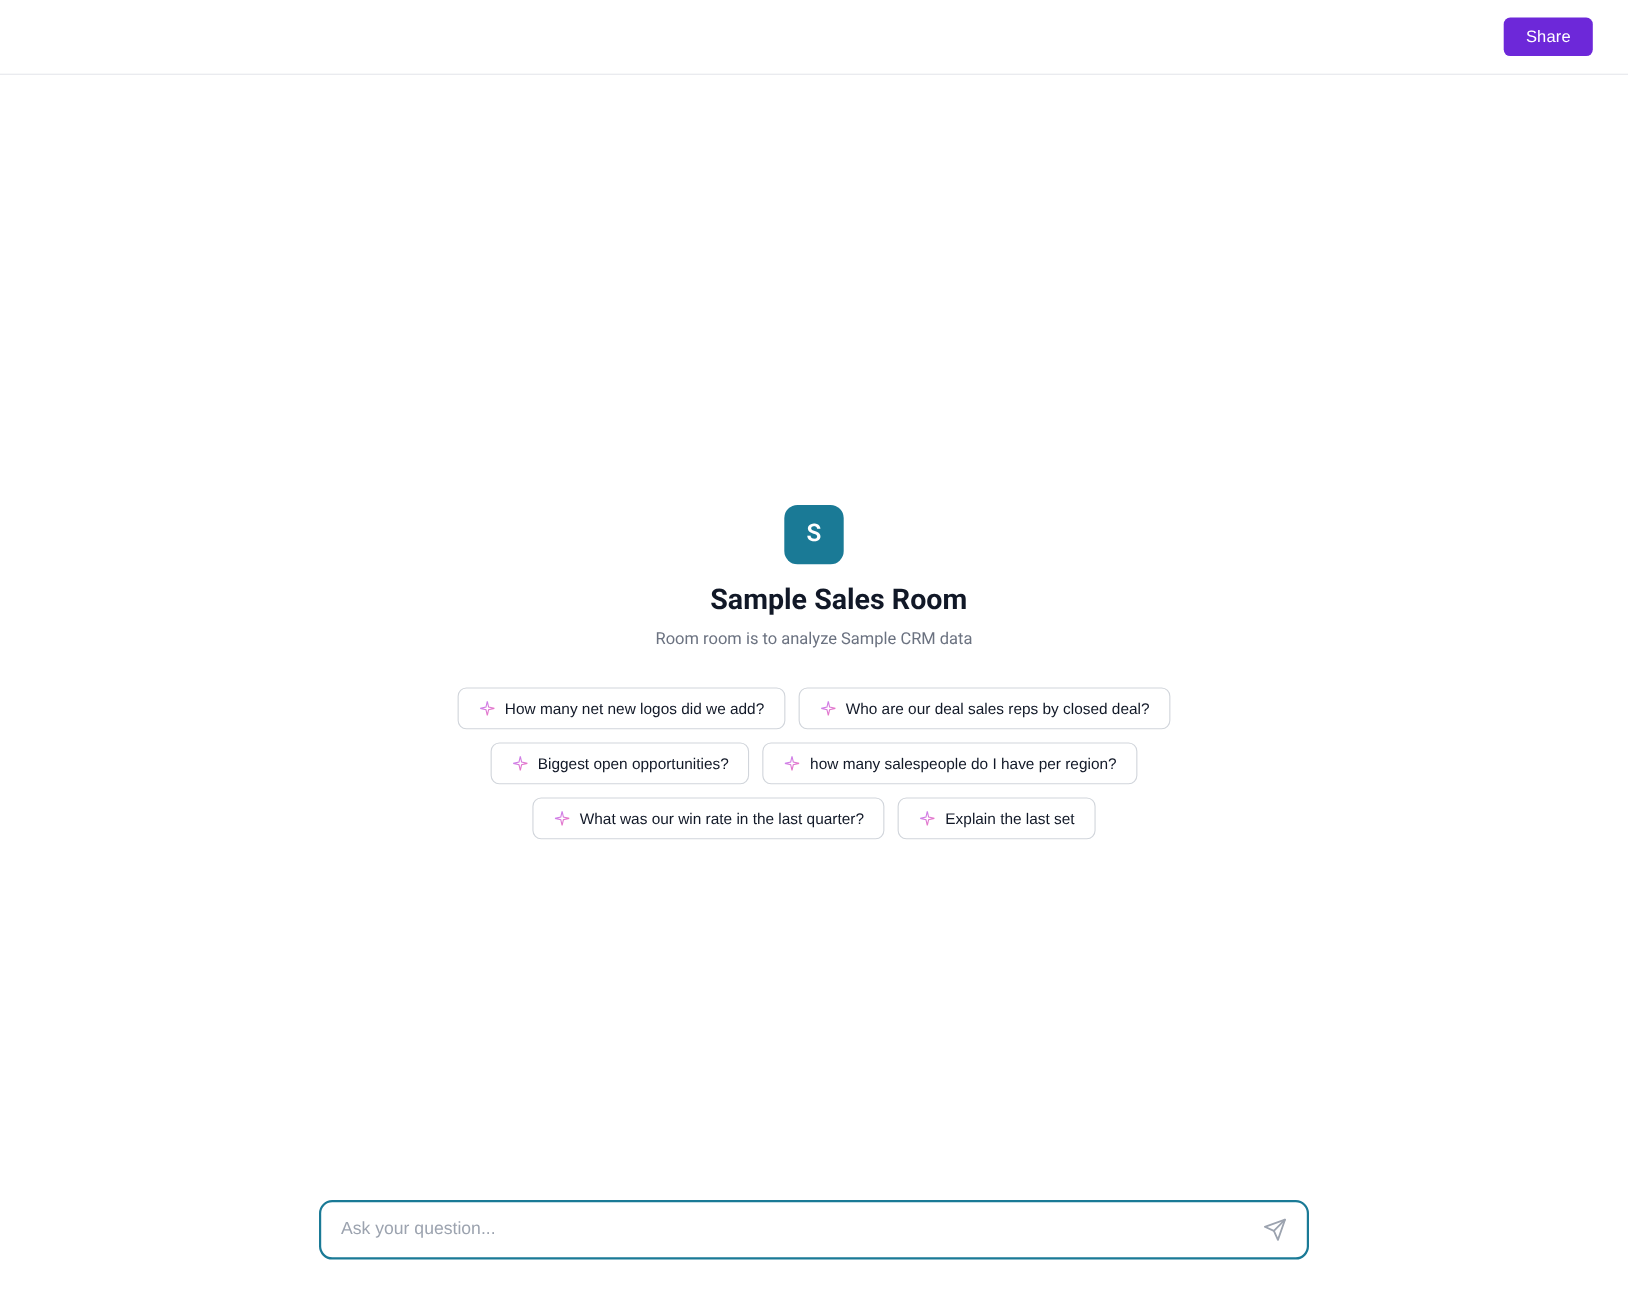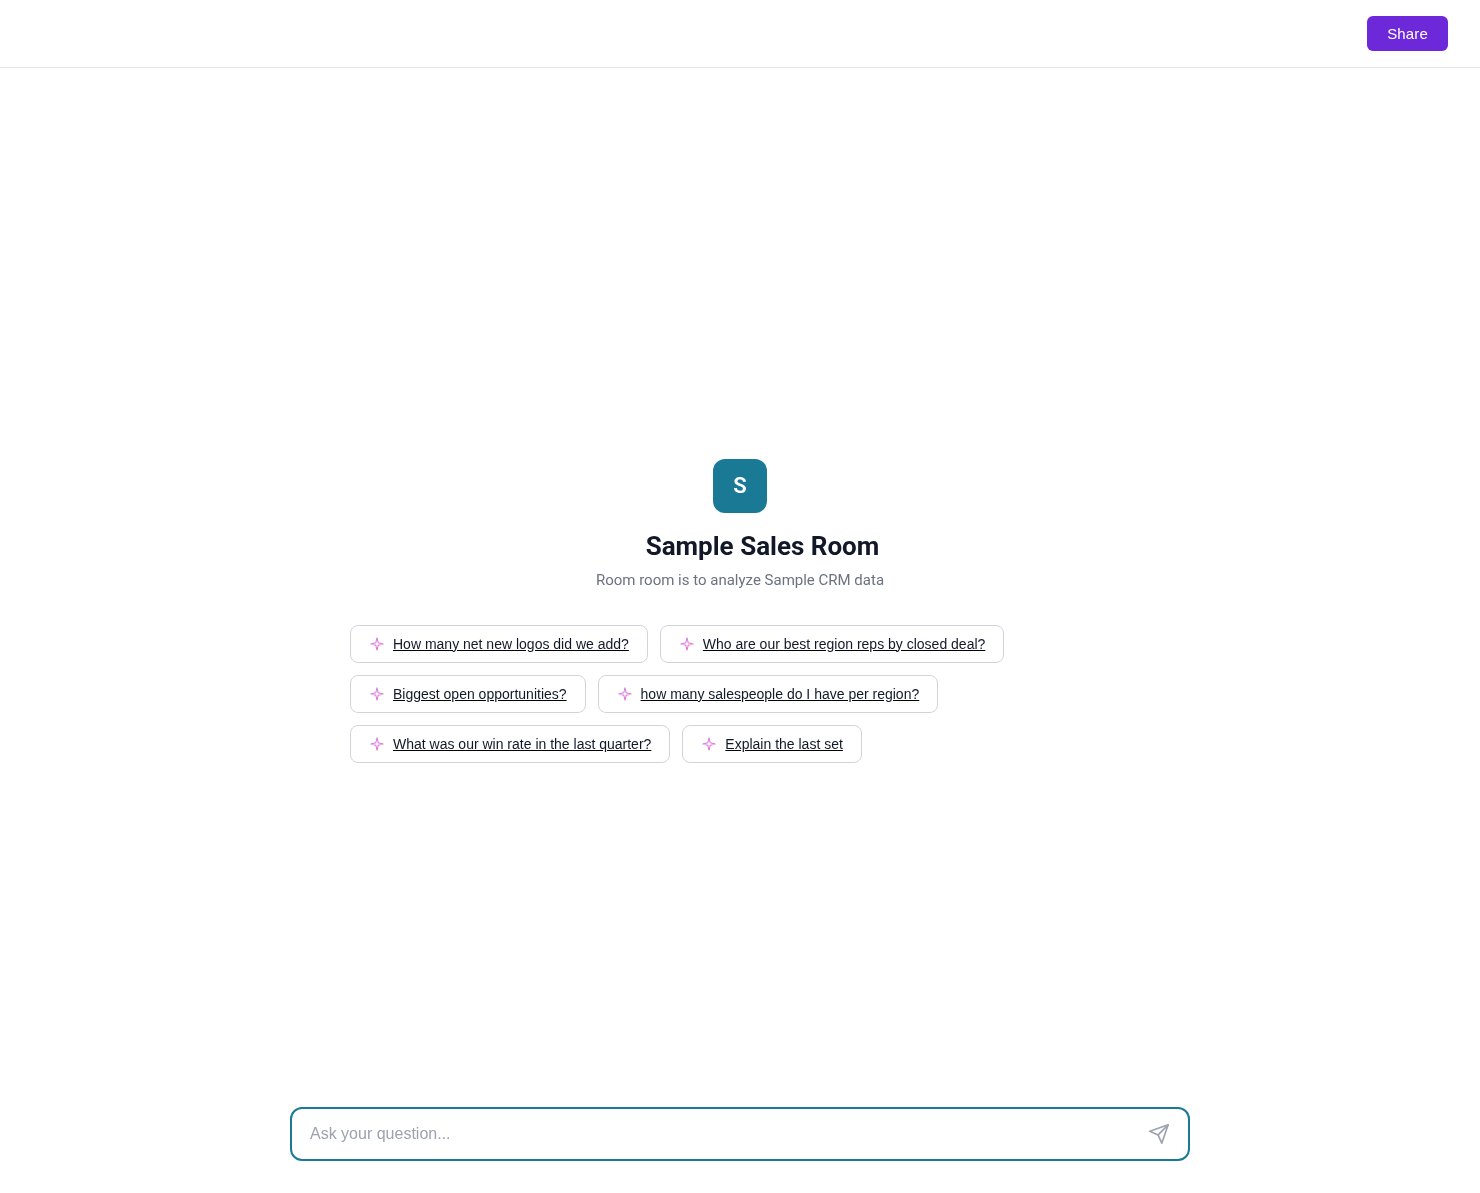--- a/index.html
+++ b/index.html
@@ -85,25 +85,24 @@
       font-size: 15px;
       color: #6b7280;
       margin-bottom: 36px;
       text-align: center;
     }
 
     
     .suggestions {
       display: flex;
       flex-direction: column;
-      align-items: flex-start;
+      align-items: center;
       gap: 12px;
       width: 100%;
       max-width: 780px;
-      text-decoration: underline;
     }
 
     .suggestion-row {
       display: flex;
       gap: 12px;
       justify-content: center;
       flex-wrap: nowrap;
     }
 
     .suggestion-btn {
@@ -132,21 +131,21 @@
     }
 
     .sparkle-icon svg {
       width: 16px;
       height: 16px;
     }
 
     
     .bottom-bar {
       position: fixed;
-      bottom: 0;
+      bottom: 16px;
       left: 0;
       width: 100%;
       padding: 24px 44px 32px;
       background: #fff;
       display: flex;
       justify-content: center;
     }
 
     .input-wrapper {
       width: 100%;
@@ -228,21 +227,21 @@
             <svg viewBox="0 0 20 20" fill="none" xmlns="http://www.w3.org/2000/svg">
         <path d="M10 2L11.5 8.5L18 10L11.5 11.5L10 18L8.5 11.5L2 10L8.5 8.5L10 2Z" stroke="url(#sparkle-grad)" stroke-width="1.3" fill="none"></path>
         <defs>
           <linearGradient id="sparkle-grad" x1="2" y1="2" x2="18" y2="18" gradientUnits="userSpaceOnUse">
             <stop offset="0%" stop-color="#c084fc"></stop>
             <stop offset="100%" stop-color="#f472b6"></stop>
           </linearGradient>
         </defs>
       </svg>
           </span>
-          <span>Who are our best region reps by closed deal?</span>
+          <span>Who are our deal sales reps by closed deal?</span>
         </button>
       </div>
       <div class="suggestion-row">
         <button class="suggestion-btn">
           <span class="sparkle-icon">
             <svg viewBox="0 0 20 20" fill="none" xmlns="http://www.w3.org/2000/svg">
         <path d="M10 2L11.5 8.5L18 10L11.5 11.5L10 18L8.5 11.5L2 10L8.5 8.5L10 2Z" stroke="url(#sparkle-grad)" stroke-width="1.3" fill="none"></path>
         <defs>
           <linearGradient id="sparkle-grad" x1="2" y1="2" x2="18" y2="18" gradientUnits="userSpaceOnUse">
             <stop offset="0%" stop-color="#c084fc"></stop>

